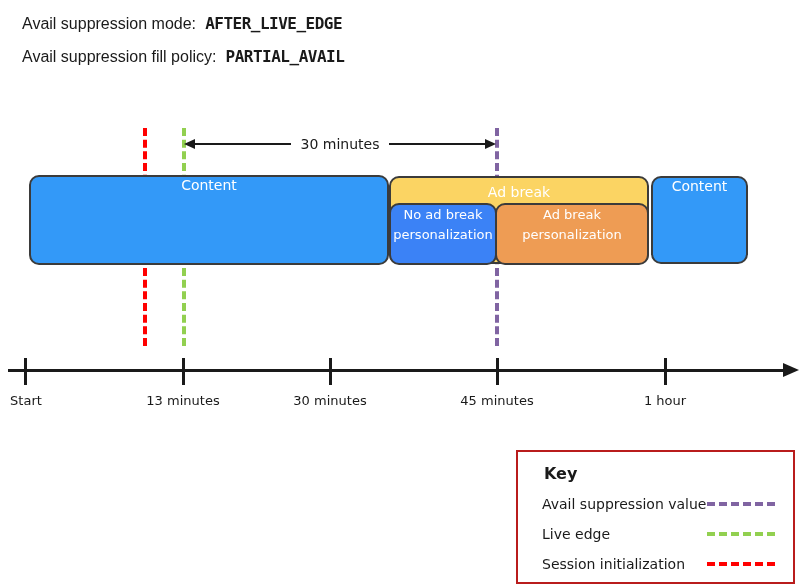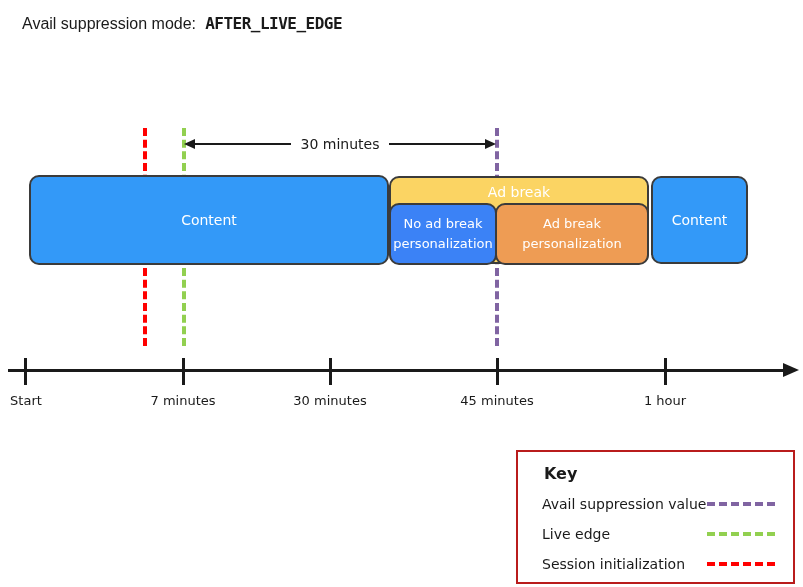--- a/index.html
+++ b/index.html
@@ -64,21 +64,20 @@
   
   .box {
     position: absolute;
     border: 2px solid #3b3b3b;
     border-radius: 10px;
     box-sizing: border-box;
     color: #ffffff;
     display: flex;
     flex-direction: column;
     align-items: center;
-    justify-content: center;
     text-align: center;
     font-size: 14px;
     z-index: 2;
   }
   .box.content-left  { left: 29px;  top: 175px; width: 360px; height: 90px; }
   .box.ad-break      { left: 389px; top: 176px; width: 260px; height: 88px; justify-content: flex-start; padding-top: 6px; }
   .box.no-pers       { left: 389px; top: 203px; width: 108px; height: 62px; font-size: 13px; line-height: 1.55; z-index: 3; }
   .box.pers          { left: 495px; top: 203px; width: 154px; height: 62px; font-size: 13px; line-height: 1.55; z-index: 3; }
   .box.content-right { left: 651px; top: 176px; width: 97px;  height: 88px; }
 
@@ -140,20 +139,24 @@
 </head>
 <body>
 
 <div class="canvas">
 
   <div class="header">
     <div class="hline">
       <span class="hlabel">Avail suppression mode:</span>
       <span class="hvalue">AFTER_LIVE_EDGE</span>
     </div>
+    <div class="hline">
+      <span class="hlabel">Avail suppression fill policy:</span>
+      <span class="hvalue">PARTIAL_AVAIL</span>
+    </div>
   </div>
 
   <div class="vline red" style="border-left-color: rgb(255, 0, 0);"></div>
   <div class="vline green" style="border-left-color: rgb(146, 208, 80);"></div>
   <div class="vline purple" style="border-left-color: rgb(128, 100, 162);"></div>
 
   <div class="duration-arrow">
     <span class="arrowhead-left"></span>
     <span class="arrow-line"></span>
     <span class="arrow-label">30 minutes</span>
@@ -186,21 +189,21 @@
   <div class="axis-line"></div>
   <div class="axis-arrowhead"></div>
 
   <div class="tick" style="left: 24px;"></div>
   <div class="tick" style="left: 182px;"></div>
   <div class="tick" style="left: 329px;"></div>
   <div class="tick" style="left: 496px;"></div>
   <div class="tick" style="left: 664px;"></div>
 
   <div class="tick-label" style="left: 26px;">Start</div>
-  <div class="tick-label" style="left: 183px;">7 minutes</div>
+  <div class="tick-label" style="left: 183px;">13 minutes</div>
   <div class="tick-label" style="left: 330px;">30 minutes</div>
   <div class="tick-label" style="left: 497px;">45 minutes</div>
   <div class="tick-label" style="left: 665px;">1 hour</div>
 
   <div class="key-box">
     <div class="key-title">Key</div>
 
     <div class="key-row">
       <span class="key-label">Avail suppression value</span>
       <span class="key-swatch" style="border-top-color: rgb(128, 100, 162);"></span>

